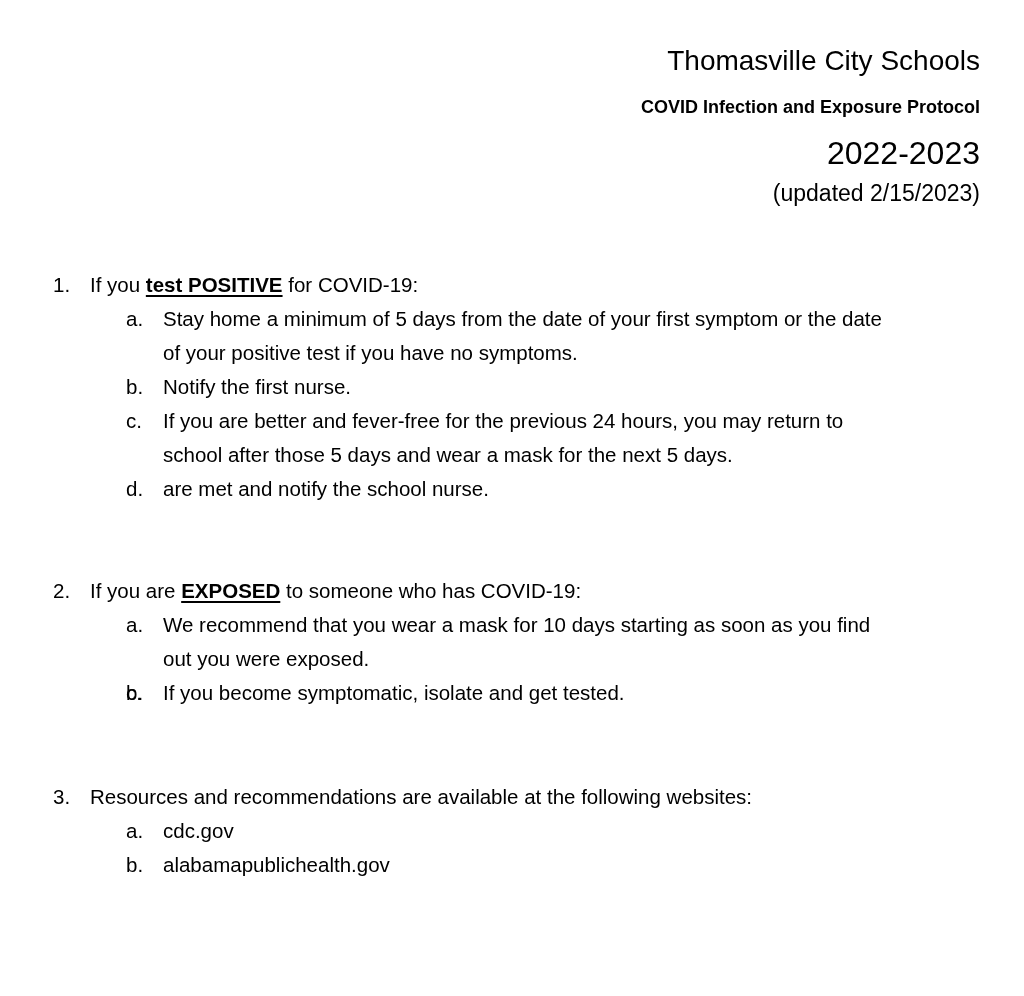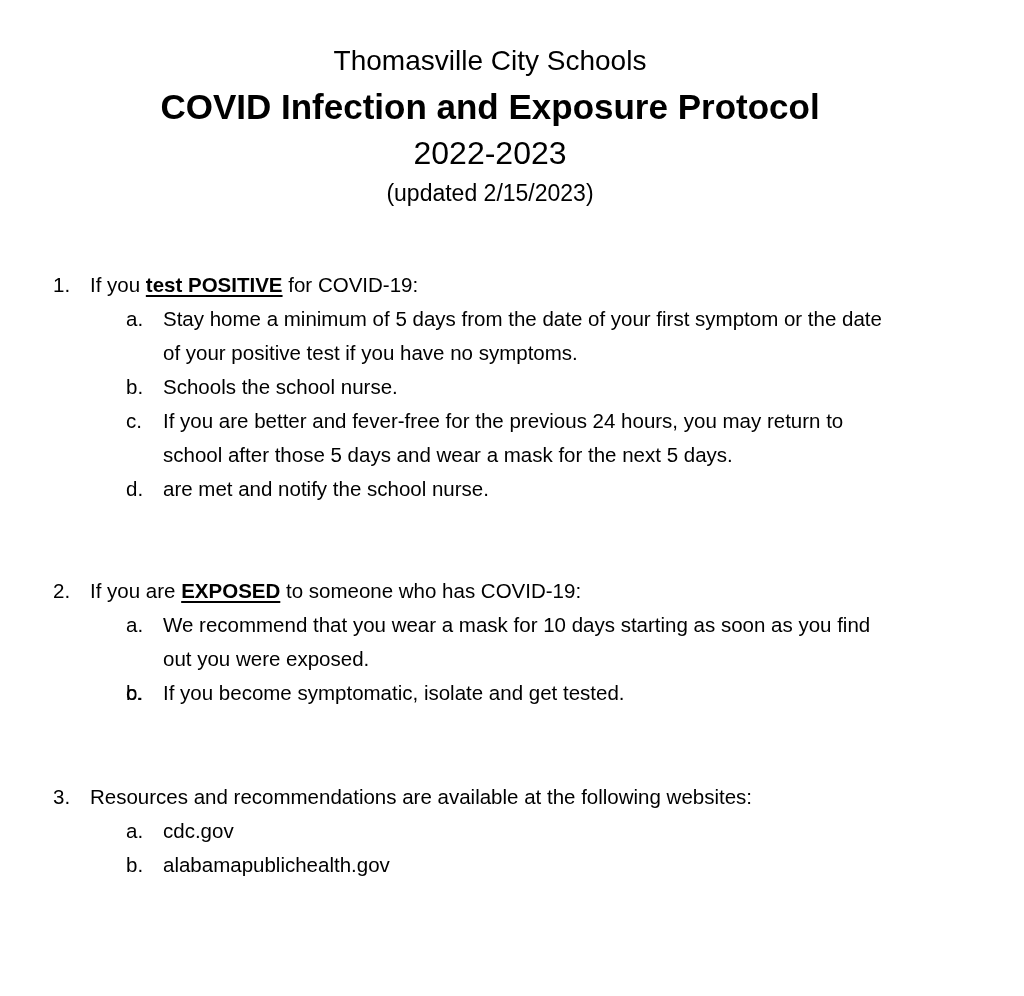--- a/index.html
+++ b/index.html
@@ -18,29 +18,29 @@
     .page {
       position: absolute;
       left: 0; top: 0;
       width: 1024px; height: 996px;
     }
     .title-block {
       position: absolute;
       left: 0;
       width: 980px;
       top: 38px;
-      text-align: center;
+      text-align: right;
     }
     .t-school {
       font-size: 28px;
       line-height: 46px;
       height: 46px;
     }
     .t-protocol {
-      font-size: 35px;
+      font-size: 18px;
       font-weight: bold;
       line-height: 46px;
       height: 46px;
     }
     .t-year {
       font-size: 32px;
       line-height: 46px;
       height: 46px;
     }
     .t-updated {
@@ -115,21 +115,21 @@
     <div class="sub">
       <span class="sub-letter">a.</span>
       <div class="sub-text">
         <span class="sub-line">Stay home a minimum of 5 days from the date of your first symptom or the date</span>
         <span class="sub-line">of your positive test if you have no symptoms.</span>
       </div>
     </div>
     <div class="sub">
       <span class="sub-letter">b.</span>
       <div class="sub-text">
-        <span class="sub-line">Schools the school nurse.</span>
+        <span class="sub-line">Notify the first nurse.</span>
       </div>
     </div>
     <div class="sub">
       <span class="sub-letter">c.</span>
       <div class="sub-text">
         <span class="sub-line">If you are better and fever-free for the previous 24 hours, you may return to</span>
         <span class="sub-line">school after those 5 days and wear a mask for the next 5 days.</span>
       </div>
     </div>
     <div class="sub">

